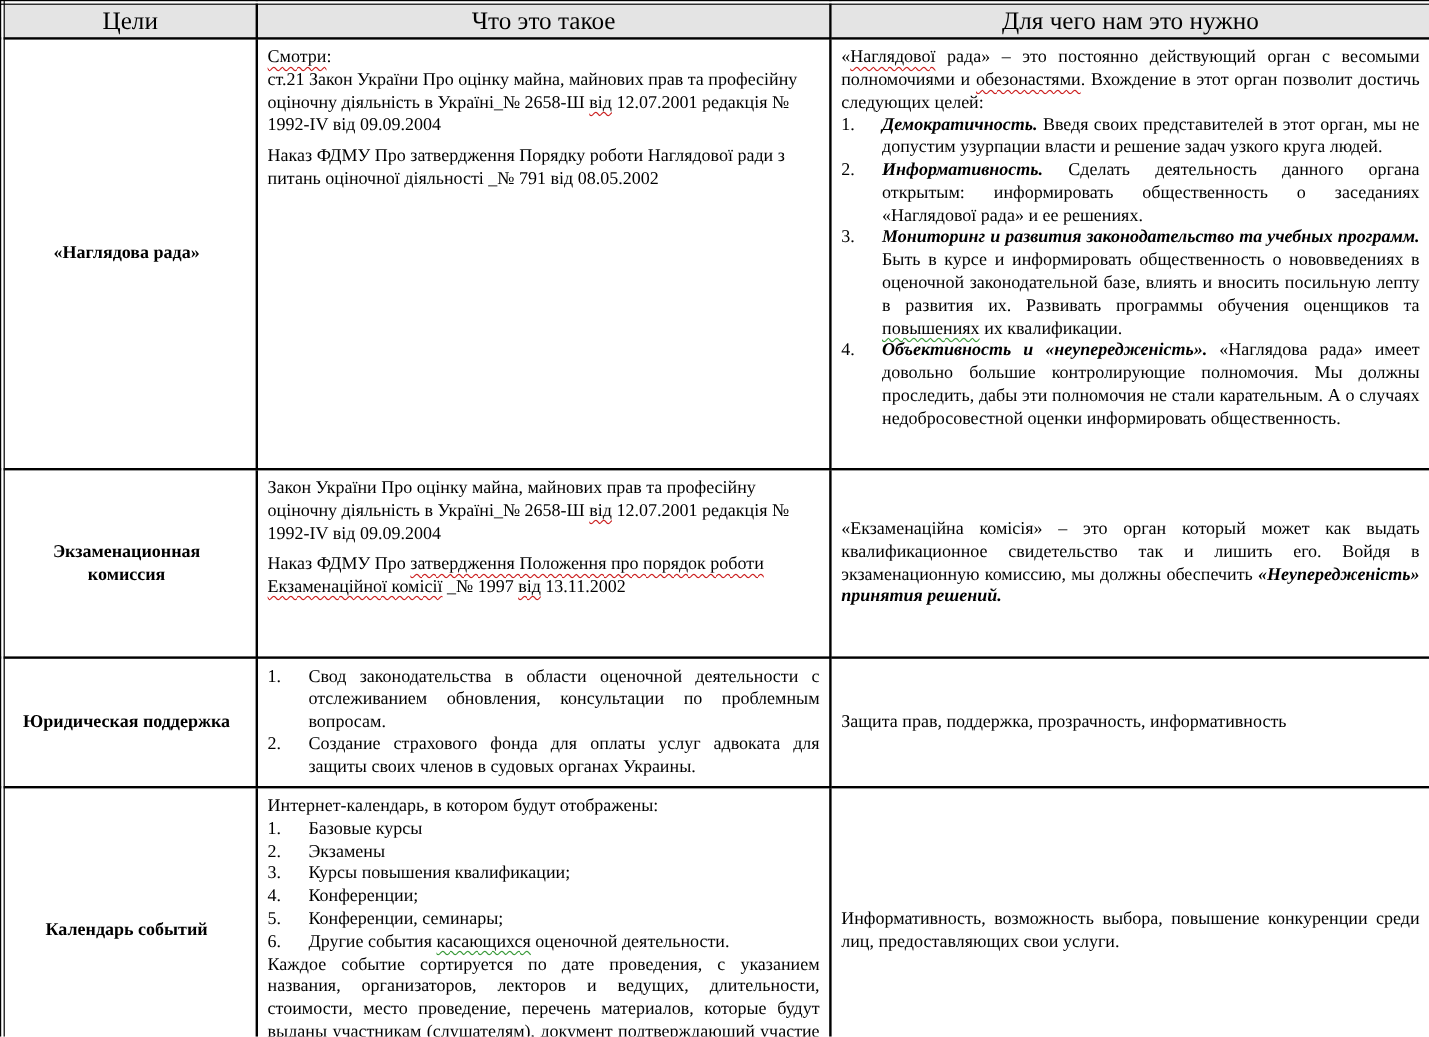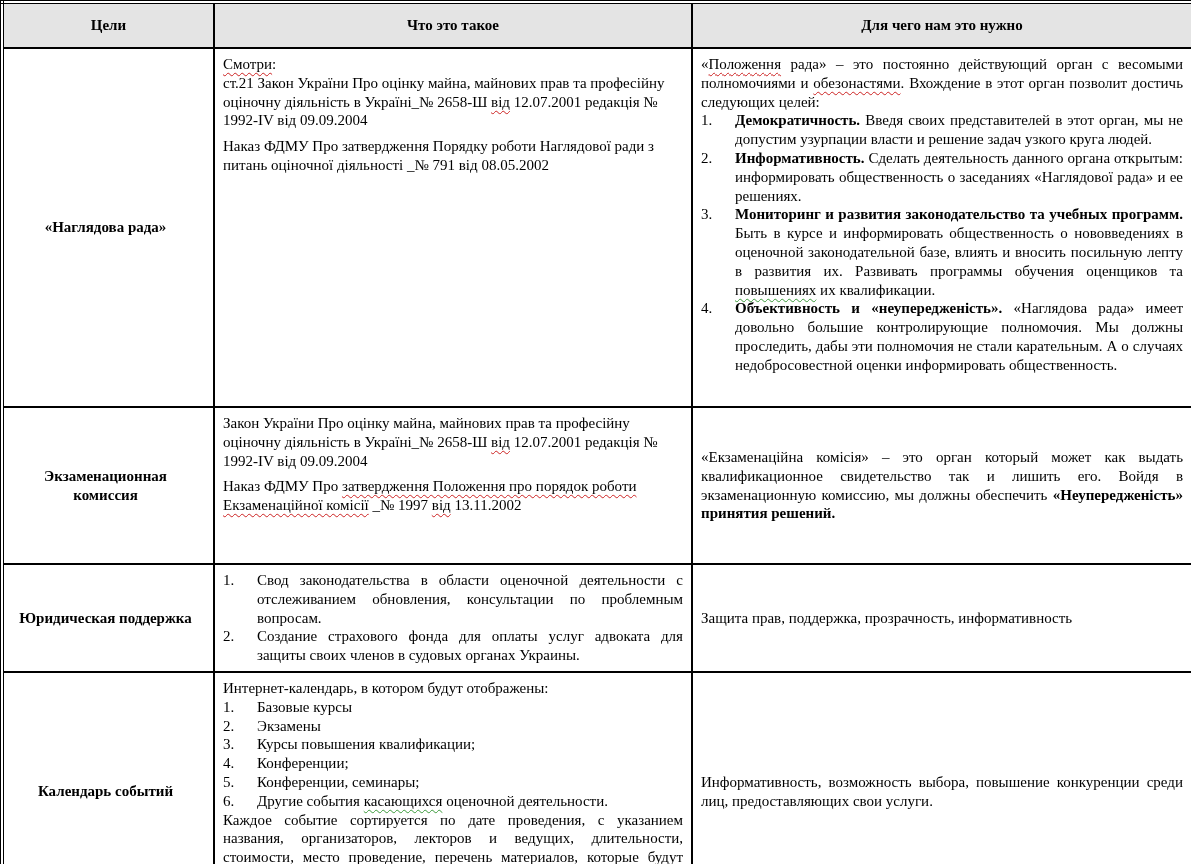--- a/index.html
+++ b/index.html
@@ -24,26 +24,26 @@
   }
   col.c1{width:212px;}
   col.c2{width:478px;}
   col.c3{width:501px;}
   th,td{
     border:2px solid var(--border-color);
     overflow:hidden;
   }
   th{
     background:var(--header-bg);
-    font-size:15px;
-    font-weight:bold;
+    font-size:21px;
+    font-weight:normal;
     text-align:center;
     vertical-align:middle;
     height:22px;
-    padding:13px 4px;
+    padding:1px 4px;
   }
   td{
     font-size:15px;
     line-height:18.8px;
     vertical-align:top;
     padding:6px 8px;
   }
   tr.r1{height:359px;}
   tr.r2{height:157px;}
   tr.r3{height:100px;}
@@ -54,21 +54,21 @@
     padding-left:8px;
     padding-right:14px;
     text-align:center;
   }
   td.mid{vertical-align:middle;}
   .just{text-align:justify;}
   .gap{margin-top:7px;}
   .li{display:flex;}
   .num{flex:0 0 34px;}
   .libody{flex:1 1 auto;min-width:0;}
-  b{font-weight:bold;}
+  b{font-weight:bold;font-style:italic;}
   .wr{
     text-decoration-line:underline;
     text-decoration-style:wavy;
     text-decoration-color:var(--spell-red);
     text-decoration-thickness:1px;
     text-underline-offset:3px;
   }
   .wg{
     text-decoration-line:underline;
     text-decoration-style:wavy;
@@ -99,21 +99,21 @@
       <tr class="r1">
         <td class="goal">
           <div>«Наглядова рада»</div>
         </td>
         <td>
           <p><span class="wr">Смотри</span><span>:</span></p>
           <p><span>ст.21 Закон України  Про оцінку майна, майнових прав та професійну оціночну діяльність в Україні_№ 2658-Ш </span><span class="wr">від</span><span> 12.07.2001 редакція № 1992-IV від 09.09.2004</span></p>
           <p class="gap"><span>Наказ ФДМУ Про затвердження Порядку роботи Наглядової ради з питань оціночної діяльності _№ 791 від 08.05.2002</span></p>
         </td>
         <td>
-          <p class="just"><span>«</span><span class="wr">Положення</span><span> рада» – это постоянно действующий орган с весомыми полномочиями и </span><span class="wr">обезонастями</span><span>. Вхождение в этот орган позволит достичь следующих целей:</span></p>
+          <p class="just"><span>«</span><span class="wr">Наглядової</span><span> рада» – это постоянно действующий орган с весомыми полномочиями и </span><span class="wr">обезонастями</span><span>. Вхождение в этот орган позволит достичь следующих целей:</span></p>
           <div>
             <div class="li">
               <span class="num">1.</span>
               <span class="libody just"><b>Демократичность.</b><span> Введя своих представителей в этот орган, мы не допустим узурпации власти и решение задач узкого круга людей.</span></span>
             </div>
             <div class="li">
               <span class="num">2.</span>
               <span class="libody just"><b>Информативность.</b><span> Сделать деятельность данного органа открытым: информировать общественность о заседаниях «Наглядової рада» и  ее решениях.</span></span>
             </div>
             <div class="li">

